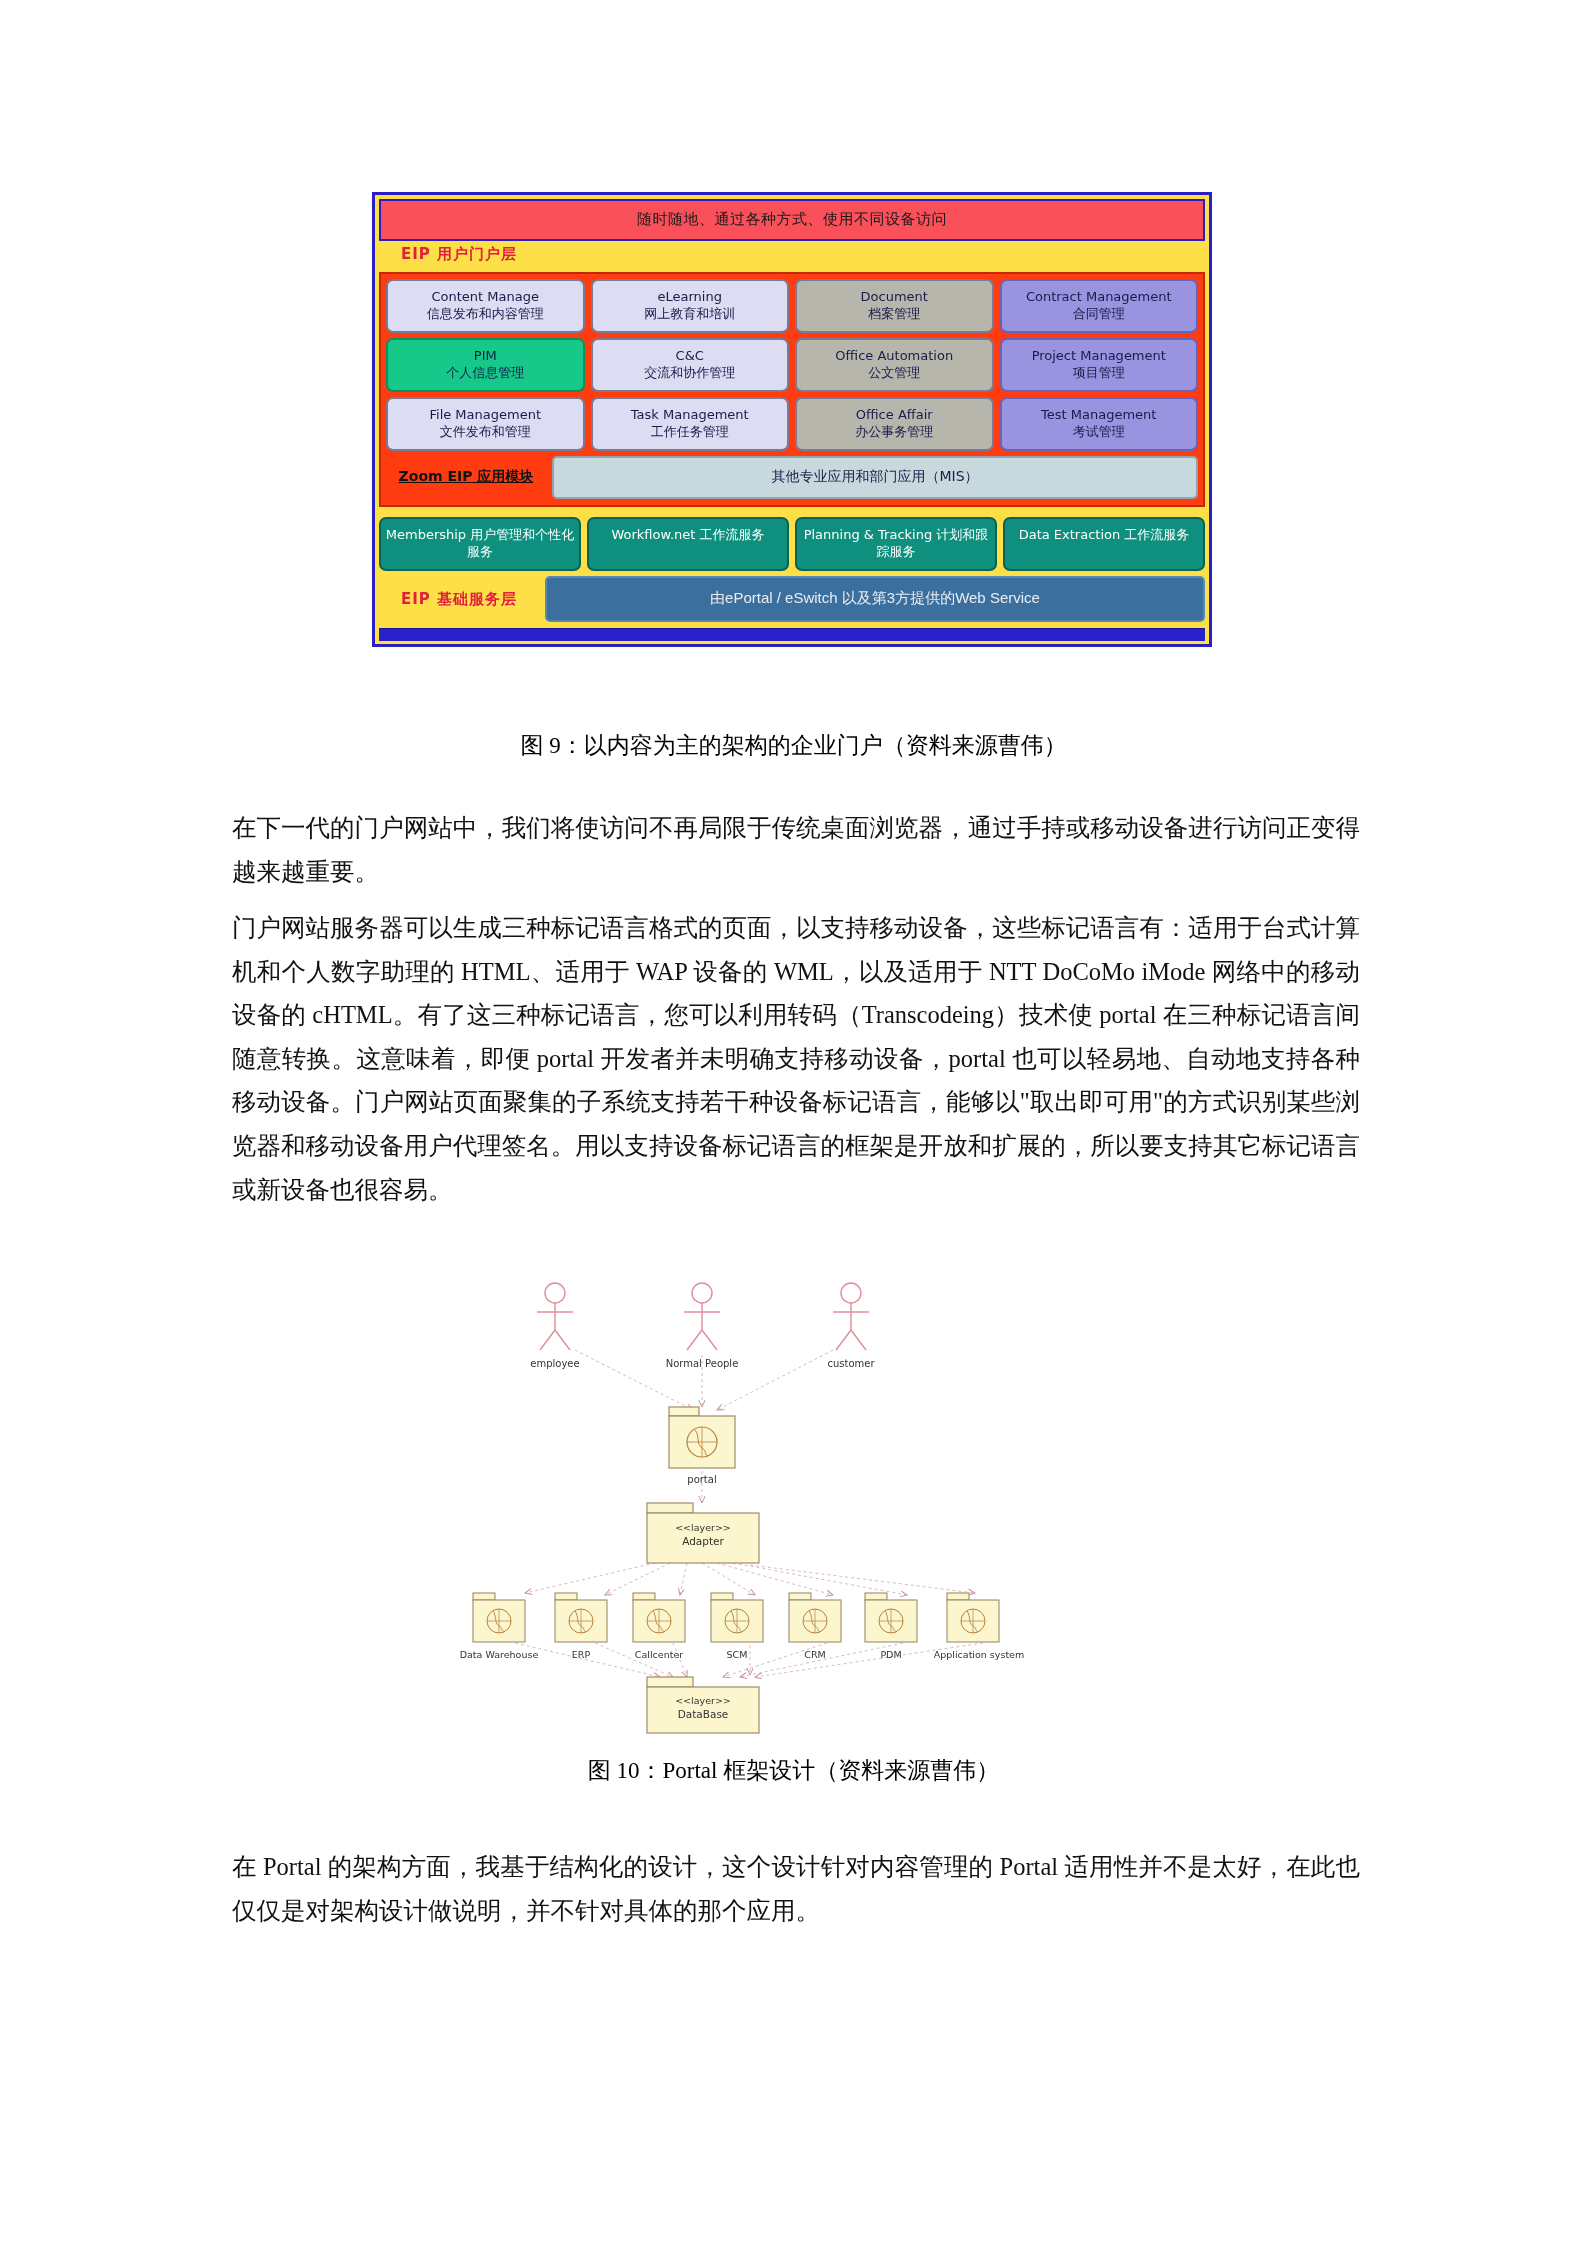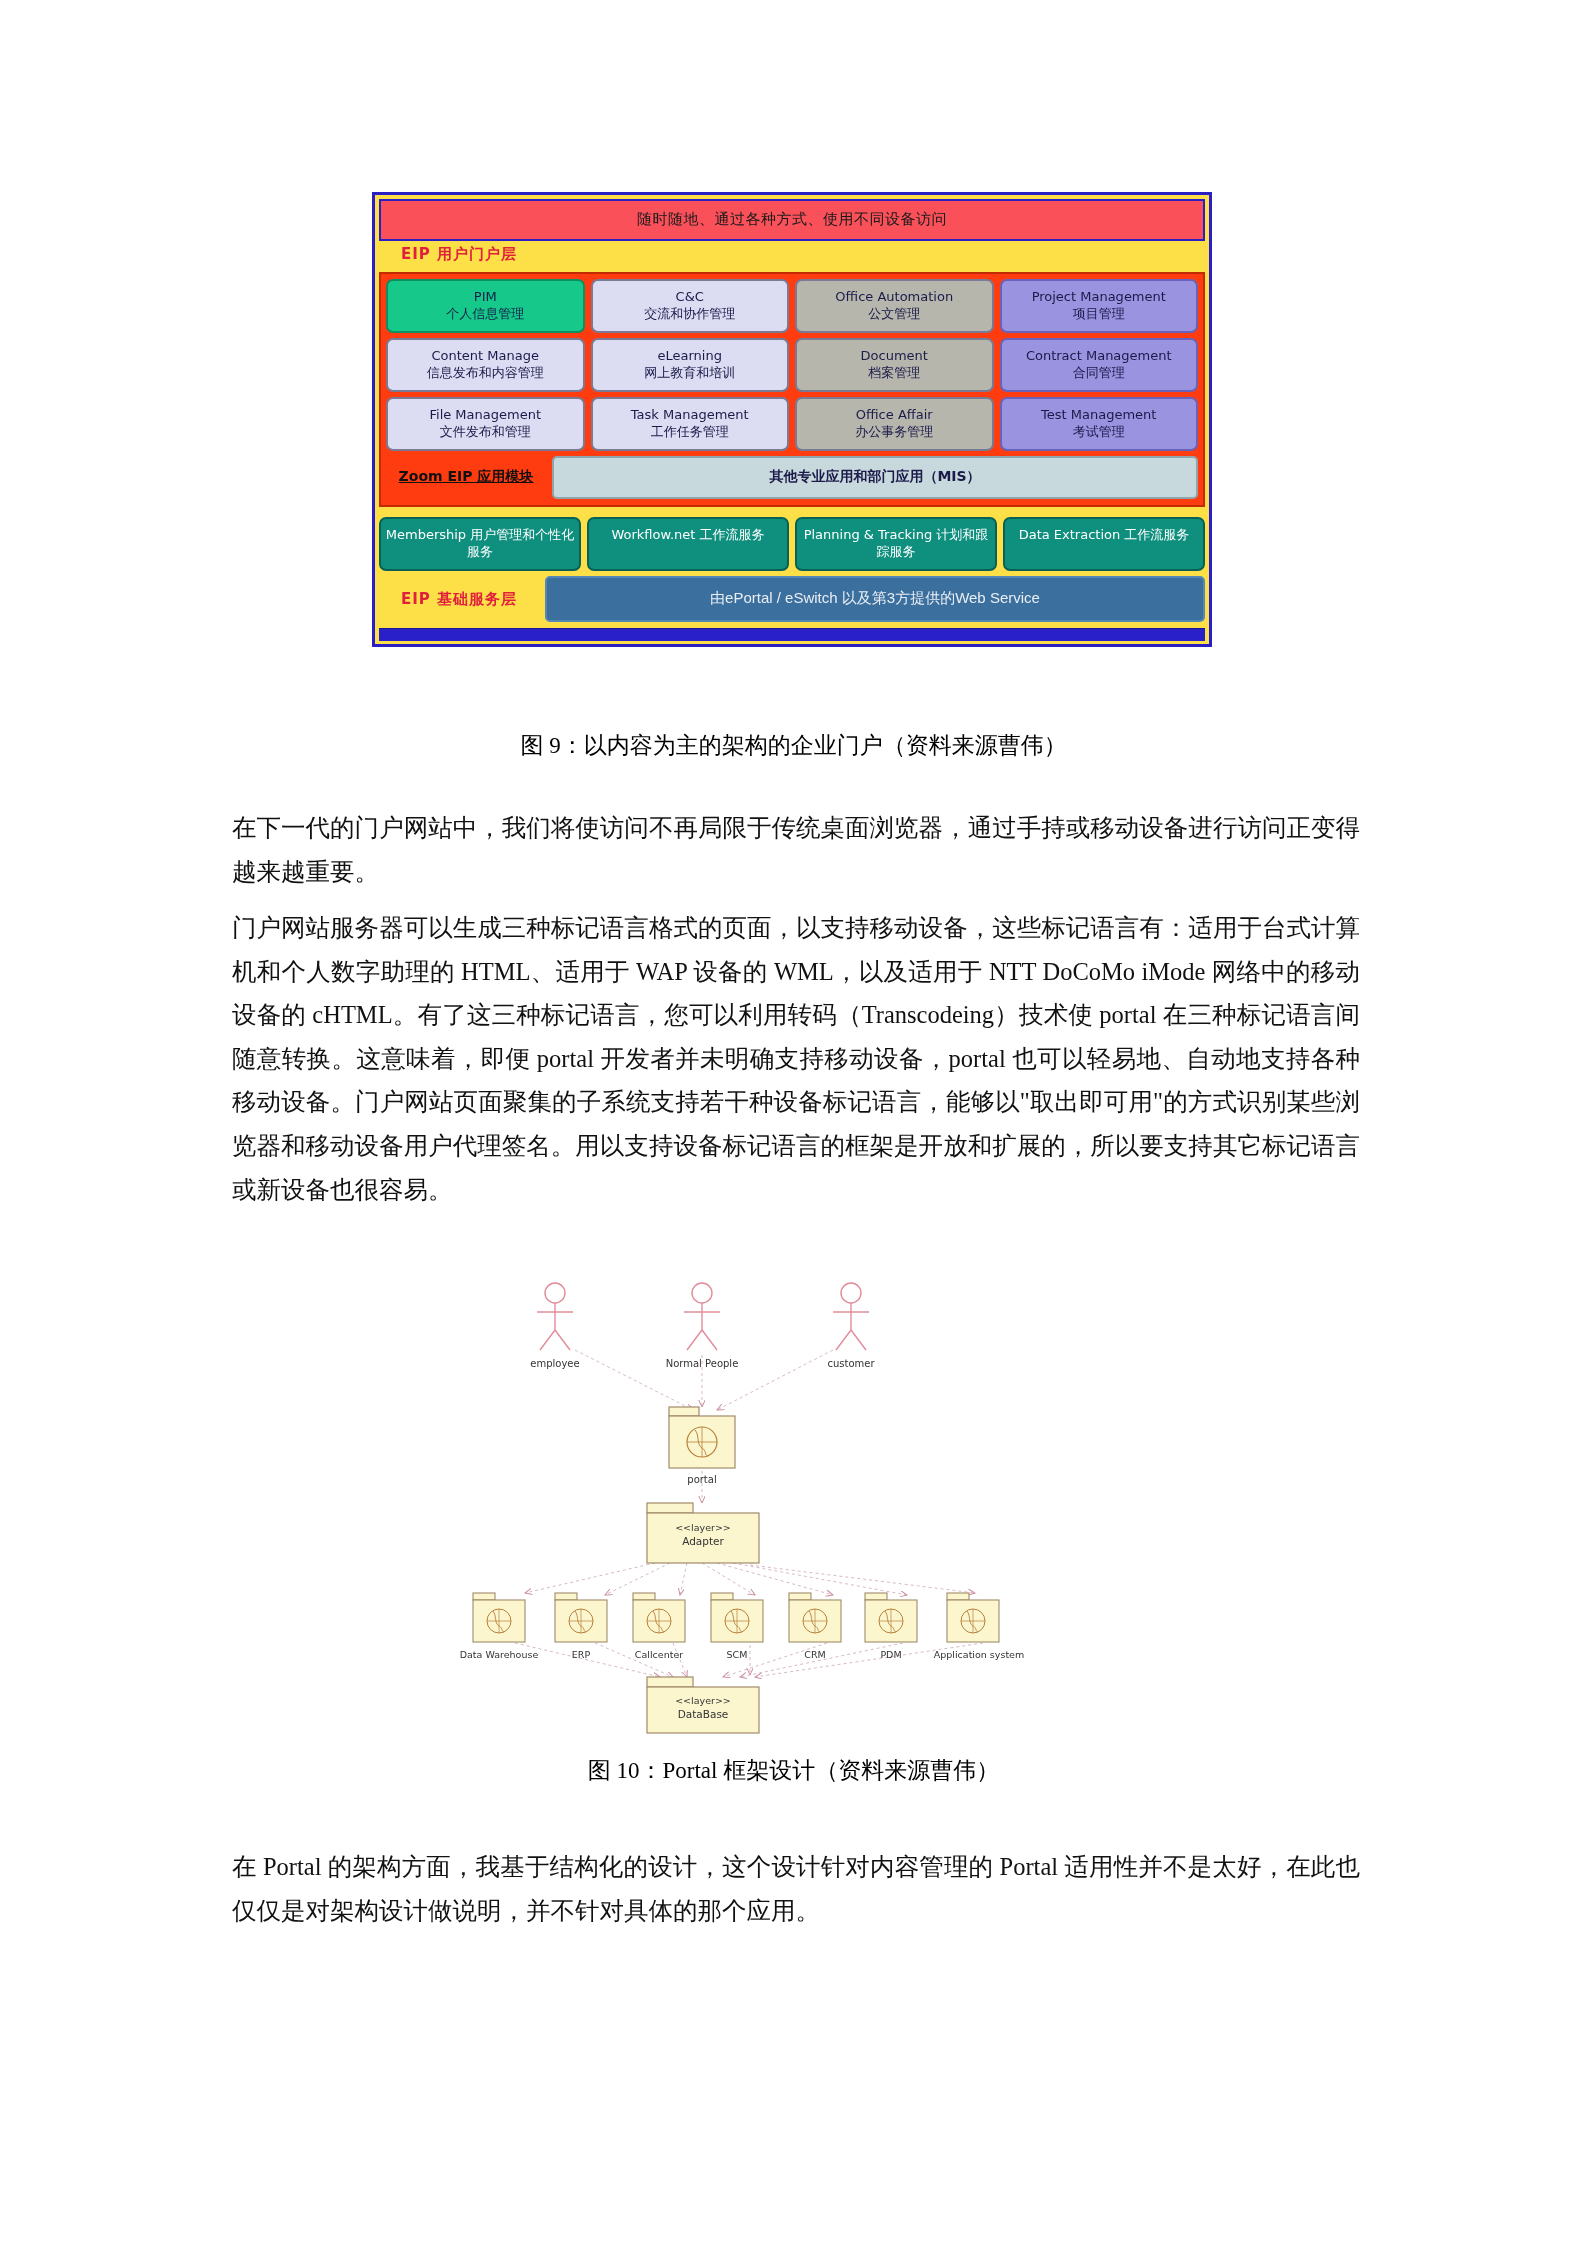--- a/index.html
+++ b/index.html
@@ -123,21 +123,20 @@
   .mis-box {
     flex: 1;
     background: #c8d9de;
     border: 2px solid #8fa4ab;
     border-radius: 5px;
     text-align: center;
     font-family: "DejaVu Sans", sans-serif;
     font-size: 14px;
     color: #1b1b4a;
     padding: 10px 0 11px 0;
-    font-weight: bold;
   }
   .svc-section {
     padding: 6px 4px 4px 4px;
   }
   .svc-row {
     display: flex;
     gap: 6px;
     margin-bottom: 5px;
   }
   .svc {
@@ -221,54 +220,54 @@
 
       <div class="band-access">随时随地、通过各种方式、使用不同设备访问</div>
 
       <div class="band-portal">
         <div class="side-label">EIP 用户门户层</div>
       </div>
 
       <div class="app-section">
 
         <div class="app-row">
+          <div class="mod m-lav">
+            <span class="en">Content Manage</span>
+            <span class="cn">信息发布和内容管理</span>
+          </div>
+          <div class="mod m-lav">
+            <span class="en">eLearning</span>
+            <span class="cn">网上教育和培训</span>
+          </div>
+          <div class="mod m-gray">
+            <span class="en">Document</span>
+            <span class="cn">档案管理</span>
+          </div>
+          <div class="mod m-purple">
+            <span class="en">Contract Management</span>
+            <span class="cn">合同管理</span>
+          </div>
+        </div>
+
+        <div class="app-row">
           <div class="mod m-green">
             <span class="en">PIM</span>
             <span class="cn">个人信息管理</span>
           </div>
           <div class="mod m-lav">
             <span class="en">C&amp;C</span>
             <span class="cn">交流和协作管理</span>
           </div>
           <div class="mod m-gray">
             <span class="en">Office Automation</span>
             <span class="cn">公文管理</span>
           </div>
           <div class="mod m-purple">
             <span class="en">Project Management</span>
             <span class="cn">项目管理</span>
-          </div>
-        </div>
-
-        <div class="app-row">
-          <div class="mod m-lav">
-            <span class="en">Content Manage</span>
-            <span class="cn">信息发布和内容管理</span>
-          </div>
-          <div class="mod m-lav">
-            <span class="en">eLearning</span>
-            <span class="cn">网上教育和培训</span>
-          </div>
-          <div class="mod m-gray">
-            <span class="en">Document</span>
-            <span class="cn">档案管理</span>
-          </div>
-          <div class="mod m-purple">
-            <span class="en">Contract Management</span>
-            <span class="cn">合同管理</span>
           </div>
         </div>
 
         <div class="app-row">
           <div class="mod m-lav">
             <span class="en">File Management</span>
             <span class="cn">文件发布和管理</span>
           </div>
           <div class="mod m-lav">
             <span class="en">Task Management</span>

